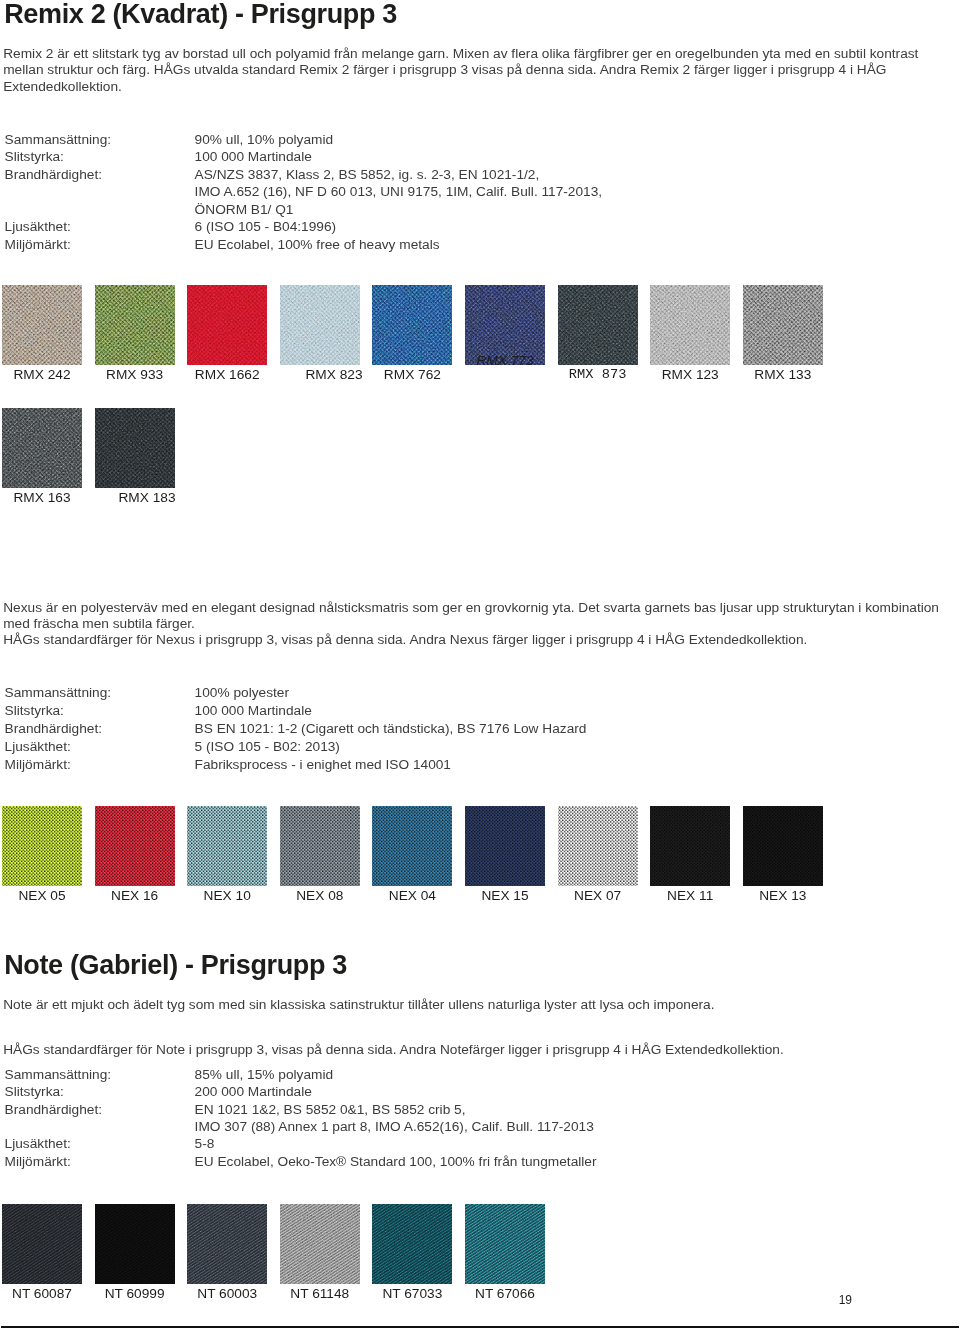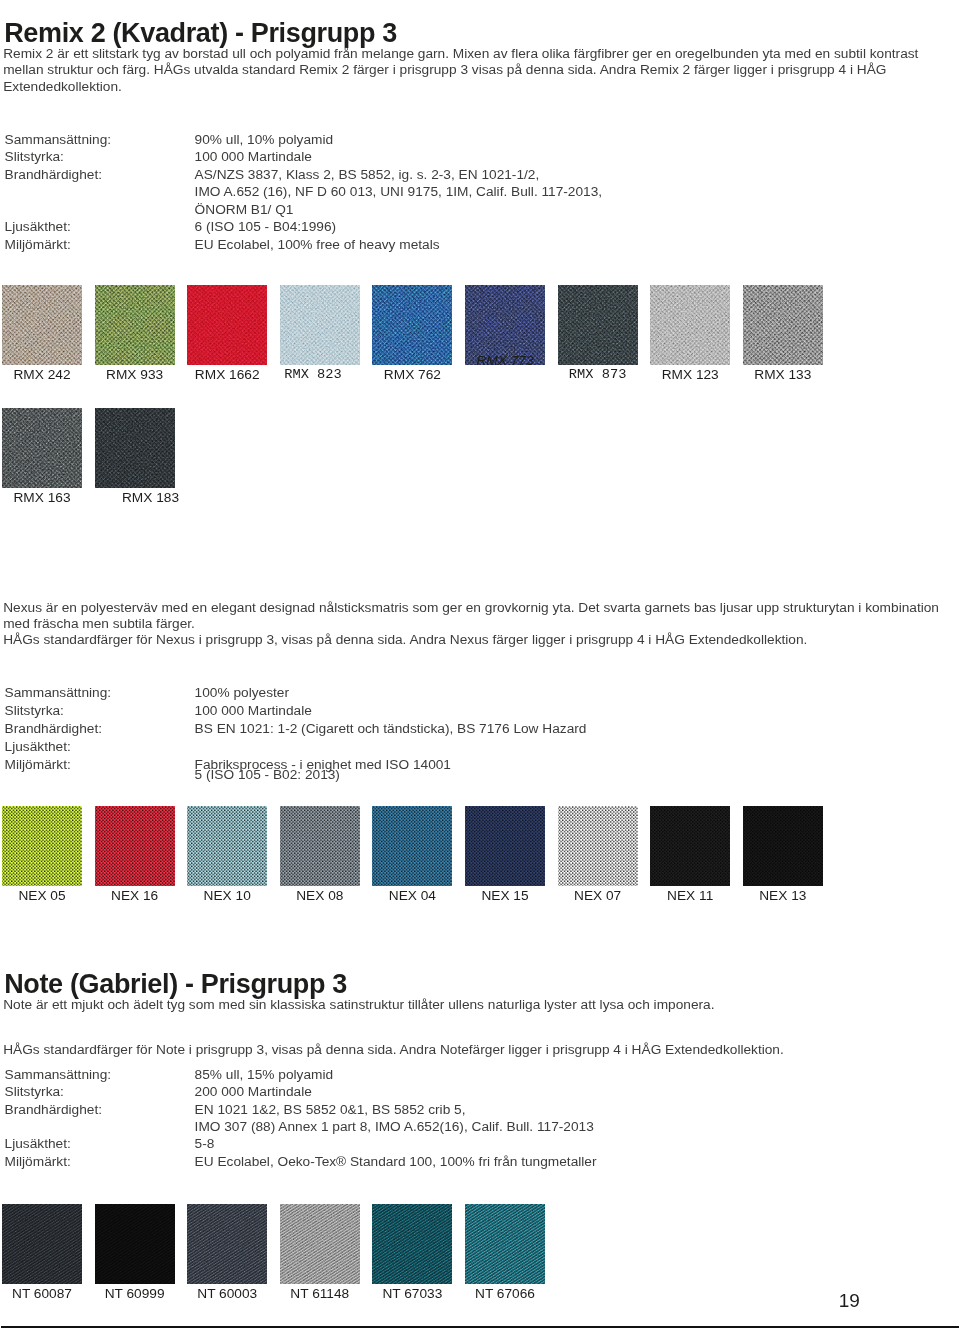--- a/index.html
+++ b/index.html
@@ -7,40 +7,40 @@
   body{
     width:960px;height:1330px;background:#ffffff;
     font-family:"Liberation Sans", sans-serif;
     color:#3c3c3b;
     overflow:hidden;position:relative;
   }
   .page{position:absolute;left:0;top:0;width:960px;height:1330px;}
 
   .sec-title{
     position:absolute;left:4.2px;font-weight:bold;color:#1d1d1b;
-    font-size:27px;line-height:30px;letter-spacing:-0.35px;white-space:nowrap;margin-top:19px;
+    font-size:27px;line-height:30px;letter-spacing:-0.35px;white-space:nowrap;
   }
   .para{position:absolute;left:0;width:960px;}
   .para .ln{
     position:absolute;left:3.2px;white-space:nowrap;
     font-size:13.7px;line-height:15.6px;color:#3c3c3b;
   }
   .spec{position:absolute;left:0;width:960px;font-size:13.7px;line-height:17.6px;color:#3c3c3b;}
   .spec .k{position:absolute;left:4.6px;white-space:nowrap;}
   .spec .v{position:absolute;left:194.6px;white-space:nowrap;}
 
   .swrow{position:absolute;left:0;width:960px;}
   .sw{position:absolute;top:0;width:80px;height:80px;line-height:0;}
   .swlab{
     position:absolute;font-size:13.7px;line-height:15.6px;color:#1d1d1b;
     white-space:nowrap;text-align:center;
   }
 
   .footline{position:absolute;left:1px;width:957.5px;height:2px;background:#111111;}
-  .pageno{position:absolute;font-size:19px;line-height:17px;font-weight:normal;color:#1d1d1b;}
+  .pageno{position:absolute;font-size:12px;line-height:17px;font-weight:normal;color:#1d1d1b;}
 </style>
 </head>
 <body>
 
 <svg width="0" height="0" style="position:absolute;left:-9999px;top:-9999px" aria-hidden="true">
 <defs>
   <filter id="noiseDark" x="0" y="0" width="100%" height="100%" color-interpolation-filters="sRGB">
     <feTurbulence type="fractalNoise" baseFrequency="0.65" numOctaves="4" seed="11" result="t"></feTurbulence>
     <feColorMatrix in="t" type="matrix" values="0 0 0 0 0  0 0 0 0 0  0 0 0 0 0  1.6 0 0 0 -0.35"></feColorMatrix>
   </filter>
@@ -138,21 +138,21 @@
           <g style="mix-blend-mode:overlay">
             <rect width="80" height="80" fill="url(#pMelange)"></rect>
           </g>
           <g style="mix-blend-mode:overlay">
             <rect width="80" height="80" filter="url(#noiseDark)" opacity="0.55"></rect>
           </g>
           <g style="mix-blend-mode:overlay">
             <rect width="80" height="80" filter="url(#noiseLight)" opacity="0.5"></rect>
           </g>
         </svg></div>
-      <div class="swlab" style="left: 253px; width: 120px; top: 82.35px; font-family: Liberation Mono, monospace;">RMX 823</div>
+      <div class="swlab" style="left: 274px; width: 120px; top: 82.35px;">RMX 823</div>
       <div class="sw" style="left: 372.4px;"><svg width="80" height="80" viewBox="0 0 80 80">
           <rect width="80" height="80" fill="#326ca0"></rect>
           <g style="mix-blend-mode:overlay">
             <rect width="80" height="80" fill="url(#pMelange)"></rect>
           </g>
           <g style="mix-blend-mode:overlay">
             <rect width="80" height="80" filter="url(#noiseDark)" opacity="0.55"></rect>
           </g>
           <g style="mix-blend-mode:overlay">
             <rect width="80" height="80" filter="url(#noiseLight)" opacity="0.5"></rect>
@@ -231,36 +231,36 @@
           <g style="mix-blend-mode:overlay">
             <rect width="80" height="80" fill="url(#pMelange)"></rect>
           </g>
           <g style="mix-blend-mode:overlay">
             <rect width="80" height="80" filter="url(#noiseDark)" opacity="0.55"></rect>
           </g>
           <g style="mix-blend-mode:overlay">
             <rect width="80" height="80" filter="url(#noiseLight)" opacity="0.5"></rect>
           </g>
         </svg></div>
-      <div class="swlab" style="left: 59px; width: 120px; top: 82.35px; text-align: right;">RMX 183</div>
+      <div class="swlab" style="left: 87px; width: 120px; top: 82.35px;">RMX 183</div>
     </div>
     <div class="para" style="top: 0px;">
       <div class="ln" style="top: 599.7px;">Nexus är en polyesterväv med en elegant designad nålsticksmatris som ger en grovkornig yta. Det svarta garnets bas ljusar upp strukturytan i kombination</div>
       <div class="ln" style="top: 615.95px;">med fräscha men subtila färger.</div>
       <div class="ln" style="top: 632.2px;">HÅGs standardfärger för Nexus i prisgrupp 3, visas på denna sida. Andra Nexus färger ligger i prisgrupp 4 i HÅG Extendedkollektion.</div>
     </div>
     <div class="spec" style="top: 0px;">
       <div class="k" style="top: 684.4px;">Sammansättning:</div>
       <div class="v" style="top: 684.4px;">100% polyester</div>
       <div class="k" style="top: 702.4px;">Slitstyrka:</div>
       <div class="v" style="top: 702.4px;">100 000 Martindale</div>
       <div class="k" style="top: 720.4px;">Brandhärdighet:</div>
       <div class="v" style="top: 720.4px;">BS EN 1021: 1-2 (Cigarett och tändsticka), BS 7176 Low Hazard</div>
       <div class="k" style="top: 738.4px;">Ljusäkthet:</div>
-      <div class="v" style="top: 738.4px; margin-top: 28px;">5 (ISO 105 - B02: 2013)</div>
+      <div class="v" style="top: 738.4px;">5 (ISO 105 - B02: 2013)</div>
       <div class="k" style="top: 756.4px;">Miljömärkt:</div>
       <div class="v" style="top: 756.4px;">Fabriksprocess - i enighet med ISO 14001</div>
     </div>
     <div class="swrow" style="top: 806px; height: 104px;">
       <div class="sw" style="left: 2px;"><svg width="80" height="80" viewBox="0 0 80 80">
           <rect width="80" height="80" fill="#dfff48"></rect>
           <g style="mix-blend-mode:multiply">
             <rect width="80" height="80" fill="url(#pMesh)"></rect>
           </g>
           <g style="mix-blend-mode:overlay">

